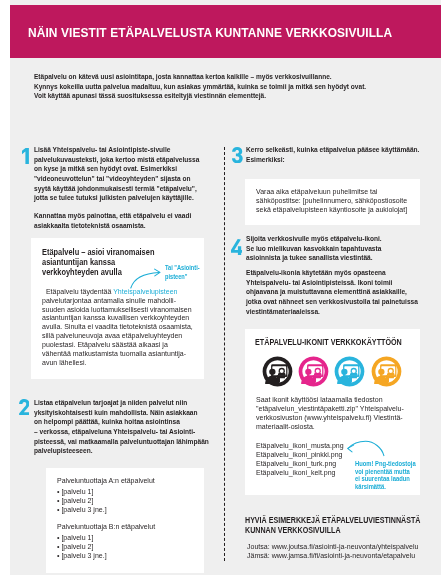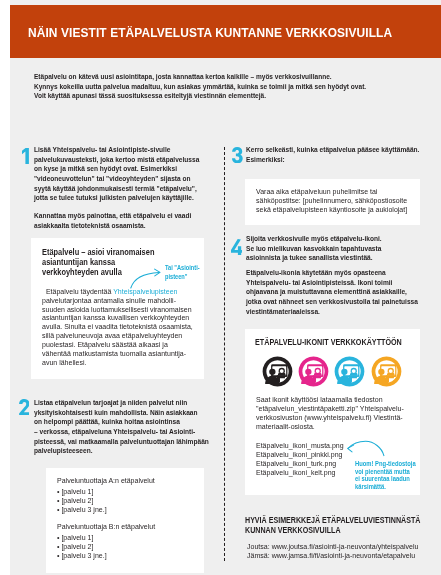--- a/index.html
+++ b/index.html
@@ -1,18 +1,18 @@
 <!DOCTYPE html>
 <html><head>
 <meta charset="utf-8">
 <style>
   html,body{margin:0;padding:0;}
   body{width:441px;height:575px;background:#ffffff;font-family:"Liberation Sans",sans-serif;overflow:hidden;position:relative;}
   .page{position:absolute;left:10px;top:0;width:431px;height:575px;background:#efefef;}
-  .header{position:absolute;left:10px;top:5px;width:431px;height:53px;background:#c2410c;overflow:hidden;}
+  .header{position:absolute;left:10px;top:5px;width:431px;height:53px;background:#be185d;overflow:hidden;}
   .hdr-title{position:absolute;left:18px;top:21px;color:#fff;font-weight:bold;font-size:12px;letter-spacing:.1px;
              transform:scaleX(.994);transform-origin:left top;white-space:nowrap;z-index:2;}
   .intro{position:absolute;left:34px;top:72px;font-weight:bold;font-size:7.6px;line-height:9.7px;color:#231f20;
          transform:scaleX(.862);transform-origin:left top;white-space:pre;}
 
   .num{position:absolute;}
   .btxt{position:absolute;font-size:7.5px;line-height:9.64px;color:#231f20;font-weight:bold;
         transform:scaleX(.8775);transform-origin:left top;white-space:pre;}
   .wbox{position:absolute;background:#fff;}
   .dash{position:absolute;border-left:1.1px dashed #231f20;}

